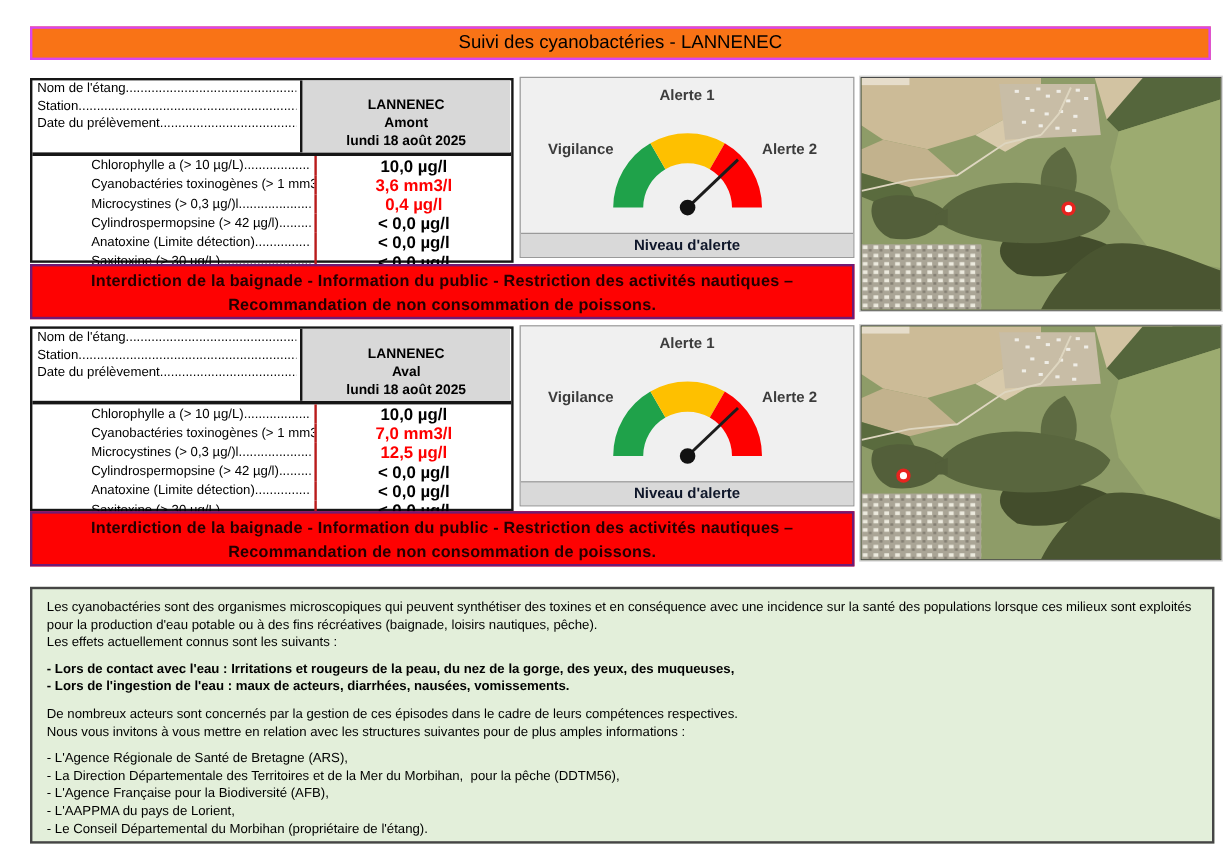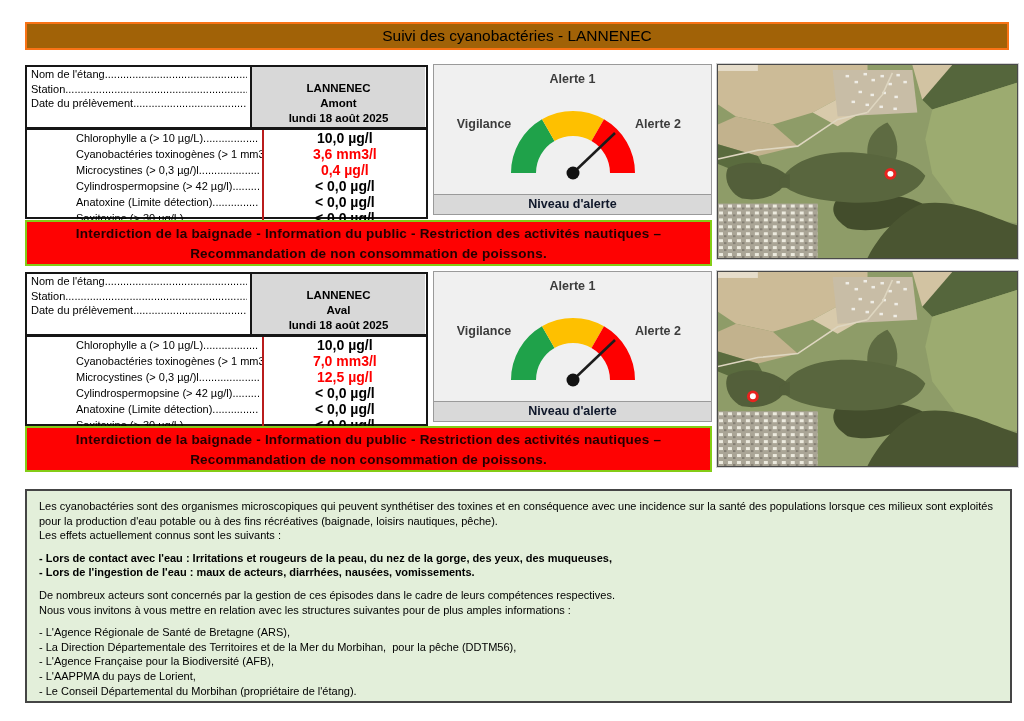--- a/index.html
+++ b/index.html
@@ -3,21 +3,21 @@
 <meta charset="utf-8">
 <style>
   * { margin:0; padding:0; box-sizing:border-box; }
   html,body { background:#ffffff; }
   .page {
     position:relative; width:1024px; height:721px; background:#ffffff;
     font-family:"Liberation Sans", sans-serif; color:#000; overflow:hidden;
   }
   .titlebar {
     position:absolute; left:25px; top:22px; width:984px; height:28px;
-    background:#a16207; border:2px solid #f97316;
+    background:#f97316; border:2px solid #d946ef;
     text-align:center; font-size:15.5px; line-height:23px; color:#000;
   }
   
   .tbl {
     position:absolute; width:403px; height:154px; background:#fff;
     border:2px solid #161616; display:flex; flex-direction:column;
   }
   .tbl .hdr { display:flex; height:63px; border-bottom:3px solid #161616; }
   .hdr .hl { width:223px; display:flex; flex-direction:column; justify-content:flex-end; padding-bottom:16px; }
   .hdr .hv {
@@ -48,21 +48,21 @@
   .gcap {
     position:absolute; left:0; right:0; bottom:0; height:20px; background:#d9d9d9;
     border-top:1px solid #9a9a9a; text-align:center; font-weight:bold; font-size:12.5px; line-height:19px; color:#0f172a;
   }
   
   .map { position:absolute; width:301px; border:1px solid #4a4a4a; outline:1px solid #d2d2d2; background:#8e9c68; }
   .map svg { display:block; width:100%; height:100%; }
   
   .banner {
     position:absolute; left:25px; width:687px; height:46px;
-    background:#fe0202; border:2px solid #84cc16; color:#240000;
+    background:#fe0202; border:2px solid #701a75; color:#240000;
     font-weight:bold; font-size:13.5px; line-height:20px; text-align:center; padding-top:2px;
     letter-spacing:0.2px;
   }
   
   .infobox {
     position:absolute; left:25px; top:489px; width:987px; height:214px;
     background:#e3efda; border:2px solid #454545; padding:8px 12px;
     font-size:11px; line-height:14.6px; overflow:hidden;
   }
   .iline { white-space:pre-wrap; }

